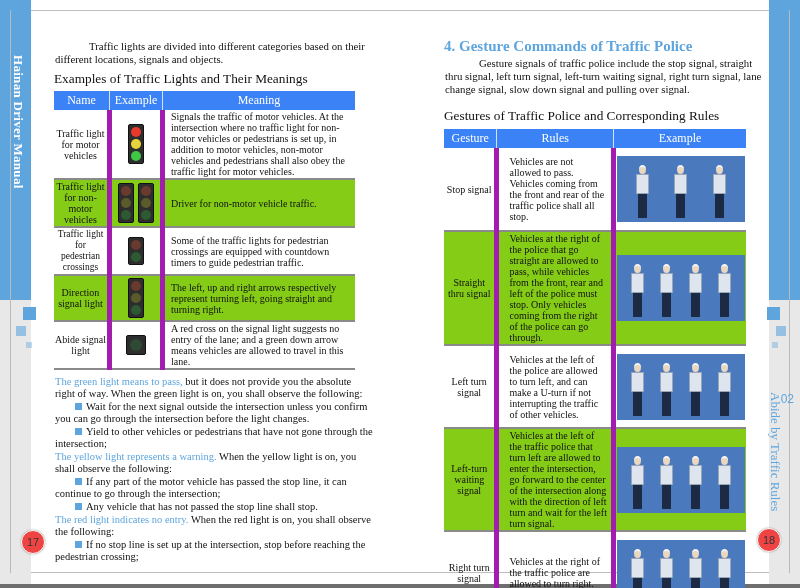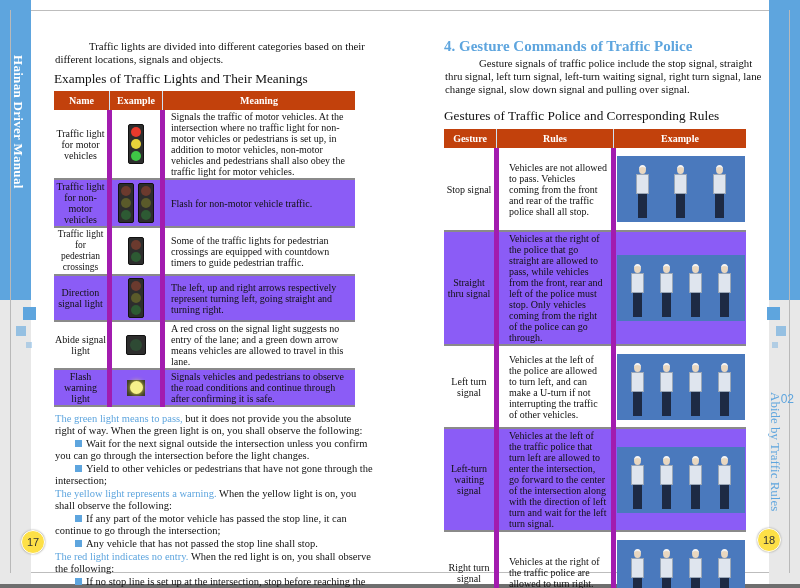--- a/index.html
+++ b/index.html
@@ -12,31 +12,31 @@
   .side-band-left{position:absolute;left:0;top:0;width:31px;height:300px;background:#5ea5de;}
   .side-band-left-gray{position:absolute;left:0;top:300px;width:31px;height:284px;background:#e8e8e8;}
   .side-band-right{position:absolute;right:0;top:0;width:31px;height:300px;background:#5ea5de;}
   .side-band-right-gray{position:absolute;right:0;top:300px;width:31px;height:284px;background:#e8e8e8;}
   .vline-l{position:absolute;left:10px;top:10px;width:1px;height:563px;background:#b9b9b9;}
   .vline-r{position:absolute;right:10px;top:10px;width:1px;height:563px;background:#b9b9b9;}
   .sq{position:absolute;background:#5ea5de;}
   .vtext-left{position:absolute;left:6px;top:55px;width:20px;writing-mode:vertical-rl;color:#fff;font-weight:bold;font-size:13px;letter-spacing:0.3px;}
   .vtext-right{position:absolute;right:6px;top:392px;width:20px;writing-mode:vertical-rl;color:#5ea5de;font-size:13px;}
   .vtext-right .num{display:block;writing-mode:horizontal-tb;font-family:"Liberation Sans",sans-serif;font-size:12px;margin-bottom:3px;margin-left:-2px;}
-  .pagenum{position:absolute;width:22px;height:22px;border-radius:50%;background:#fde047;border:1px solid #fff;box-shadow:0 0 2px #999;font-family:"Liberation Sans",sans-serif;font-size:11px;text-align:center;line-height:22px;color:#333;}
+  .pagenum{position:absolute;width:22px;height:22px;border-radius:50%;background:#ef4444;border:1px solid #fff;box-shadow:0 0 2px #999;font-family:"Liberation Sans",sans-serif;font-size:11px;text-align:center;line-height:22px;color:#333;}
   h2{margin:0;color:#5ea5de;font-size:15px;font-weight:bold;}
   h3{margin:0;font-size:13.3px;font-weight:normal;}
   p{margin:1px;}
   .intro{font-size:10.8px;line-height:13px;text-indent:34px;}
   table{border-collapse:collapse;font-size:10px;line-height:11px;}
-  th{background:#c2410c;color:#fff;font-weight:bold;font-size:10px;height:17px;border-right:1px solid #cfe3f5;}
+  th{background:#3b82f6;color:#fff;font-weight:normal;font-size:12px;height:17px;border-right:1px solid #cfe3f5;}
   th:last-child{border-right:none;}
   td{border-bottom:2px solid #8a8a8a;border-right:5px solid #a21caf;vertical-align:middle;}
   td:last-child{border-right:none;}
-  tr.alt td{background:#8b5cf6;}
+  tr.alt td{background:#84cc16;}
   td.name{text-align:center;}
   .lights td.meaning{padding-left:6px;padding-right:3px;}
   .lightbox{display:flex;justify-content:center;gap:4px;}
   .tl{background:#2d2d2d;border-radius:2px;padding:2px 2px;display:flex;flex-direction:column;gap:2px;border:1px solid #111;}
   .lamp{width:10px;height:10px;border-radius:50%;}
   .body-text{font-size:10.5px;line-height:12px;}
   .body-text .hl{color:#5ea5de;}
   .bullet{text-indent:20px;}
   .bullet .bsq{display:inline-block;width:7px;height:7px;background:#5ea5de;margin-right:4px;text-indent:0;}
   .police-img{width:128px;margin:0 auto;background:#4a79bd;display:flex;align-items:flex-end;justify-content:space-around;padding:6px 6px 4px;box-sizing:border-box;}
@@ -97,21 +97,21 @@
                     <span class="lamp" style="background:#5a5a2a"></span>
                     <span class="lamp" style="background:#2d5a33"></span>
                   </div>
                 <div class="tl">
                     <span class="lamp" style="background:#6b3a2e"></span>
                     <span class="lamp" style="background:#5a5a2a"></span>
                     <span class="lamp" style="background:#2d5a33"></span>
                   </div>
               </div>
             </td>
-            <td class="meaning">Flash for non-motor vehicle traffic.</td>
+            <td class="meaning">Driver for non-motor vehicle traffic.</td>
           </tr>
           <tr style="height:33px;">
             <td class="name" style="font-size:9.5px;">Traffic light for pedestrian crossings</td>
             <td>
               <div class="lightbox">
                   <div class="tl">
                     <span class="lamp" style="background:#6b3a2e"></span>
                     <span class="lamp" style="background:#2d5a33"></span>
                   </div>
                 </div>
@@ -134,31 +134,20 @@
           <tr style="height:32px;">
             <td class="name">Abide signal light</td>
             <td>
               <div class="lightbox">
                   <div class="tl" style="padding:3px;">
                     <span class="lamp" style="width:12px;height:12px;background:#2e4a34"></span>
                   </div>
                 </div>
             </td>
             <td class="meaning">A red cross on the signal light suggests no entry of the lane; and a green down arrow means vehicles are allowed to travel in this lane.</td>
-          </tr>
-          <tr class="alt" style="height:32px;">
-            <td class="name">Flash warning light</td>
-            <td>
-              <div class="lightbox">
-                  <div style="width:18px;height:16px;background:#3a3a28;display:flex;align-items:center;justify-content:center;">
-                    <span class="lamp" style="width:13px;height:13px;background:#f6f08a;box-shadow:0 0 5px #f2e94a;"></span>
-                  </div>
-                </div>
-            </td>
-            <td class="meaning">Signals vehicles and pedestrians to observe the road conditions and continue through after confirming it is safe.</td>
           </tr>
         </tbody>
       </table>
 
       <div class="body-text" style="margin-top:6px;">
         <p><span class="hl">The green light means to pass,</span><span> but it does not provide you the absolute right of way. When the green light is on, you shall observe the following:</span></p>
         <p class="bullet"><span class="bsq"></span><span>Wait for the next signal outside the intersection unless you confirm you can go through the intersection before the light changes.</span></p>
         <p class="bullet"><span class="bsq"></span><span>Yield to other vehicles or pedestrians that have not gone through the intersection;</span></p>
         <p><span class="hl">The yellow light represents a warning.</span><span> When the yellow light is on, you shall observe the following:</span></p>
         <p class="bullet"><span class="bsq"></span><span>If any part of the motor vehicle has passed the stop line, it can continue to go through the intersection;</span></p>

